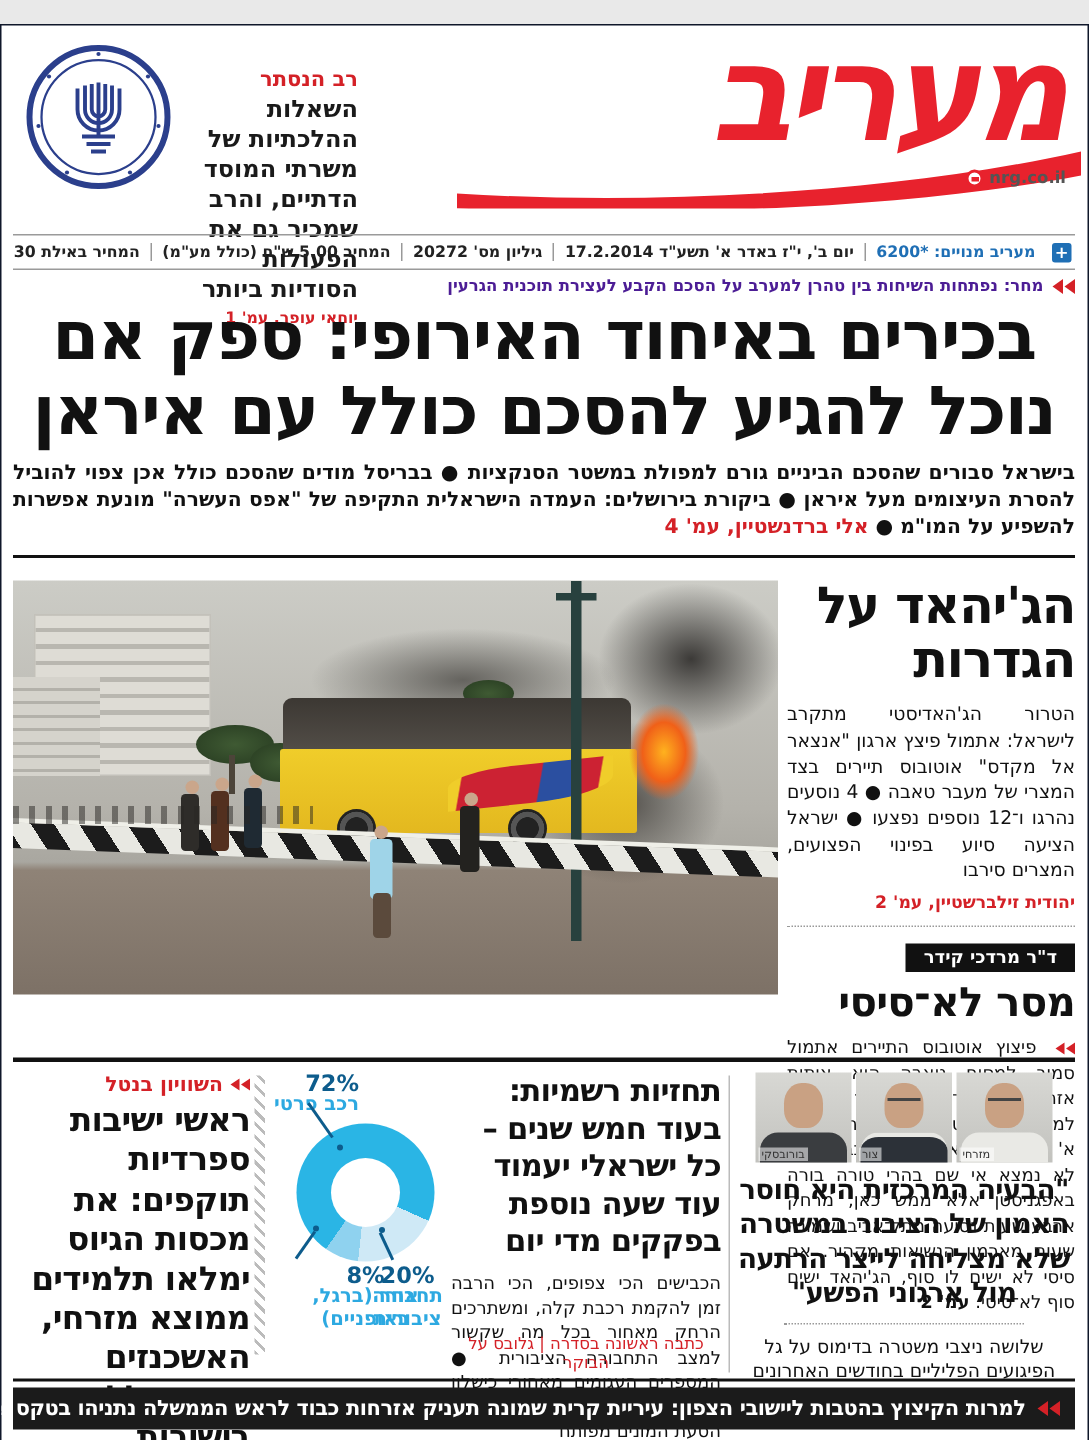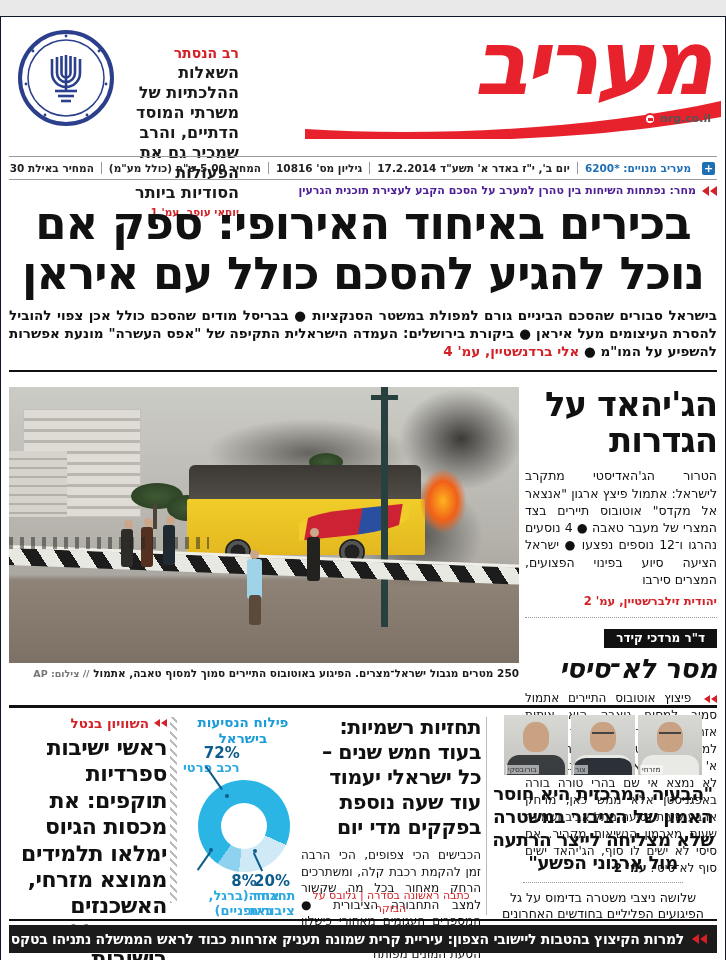--- a/index.html
+++ b/index.html
@@ -68,21 +68,21 @@
   .ph-caption { position:absolute; top:650px; left:8px; width:510px; text-align:right; font-size:10.5px; color:#1a1a1a; font-weight:700; }
   .ph-credit { color:#777; font-weight:600; font-size:9.5px; }
 
   
   #rightcol { position:absolute; top:370px; right:8px; width:192px; }
   .jihad-headline { font-size:34px; font-weight:800; line-height:1.05; color:#111; letter-spacing:-1px; }
   .jihad-body { margin-top:9px; font-size:12.5px; line-height:1.38; text-align:justify; color:#111; }
   .byline-red { color:#d42127; font-weight:800; font-size:11.5px; margin-top:6px; }
   .dotted { border-top:1px dotted #999; margin:9px 0; }
   .tag-black { display:inline-block; background:#111; color:#fff; font-weight:800; font-size:12px; padding:2px 12px 3px; }
-  .kedar-headline { font-size:27px; font-weight:800; color:#111; margin-top:5px; letter-spacing:-0.5px;font-style:italic; }
+  .kedar-headline { font-size:27px; font-weight:800; color:#111; margin-top:5px; letter-spacing:-0.5px; }
   .kedar-body { margin-top:6px; font-size:12px; line-height:1.42; text-align:justify; color:#111; }
   .kedar-body .chev { margin-left:4px; position:relative; top:1px; }
   .pageref { font-weight:800; }
 
   .rule-mid { position:absolute; top:688px; left:8px; right:8px; height:3px; background:#111; }
 
   
   #bottom { position:absolute; top:698px; left:8px; right:8px; height:202px; }
   .vsep { position:absolute; top:2px; bottom:2px; width:1px; background:#bbb; }
   .hatch { position:absolute; top:2px; bottom:14px; width:7px; background:repeating-linear-gradient(45deg, #bbb 0 2px, #fff 2px 6px); }
@@ -176,21 +176,21 @@
         <span class="nrg-hand"></span>
         <span class="nrg-text">nrg.co.il</span>
       </div>
     </div>
   </div>
 
   <div id="infobar">
     <span class="plus-icon">+</span>
     <span class="item subs">מעריב מנויים: *6200</span>
     <span class="item">יום ב', י"ז באדר א' תשע"ד 17.2.2014</span>
-    <span class="item">גיליון מס' 10816</span>
+    <span class="item">גיליון מס' 20272</span>
     <span class="item">המחיר 5.00 ש"ח (כולל מע"מ)</span>
     <span class="item">המחיר באילת 4.30 ש"ח</span>
 
   </div>
 
   <div id="lead">
     <div class="kicker-row">
       <span class="chev">
           <i></i>
           <i></i>
@@ -233,24 +233,20 @@
         <span class="ph-head"></span>
       </div>
     <div class="ph-person" style="left:132px; top:140px; width:12px; height:40px; background:#53301f;">
         <span class="ph-head"></span>
       </div>
     <div class="ph-person" style="left:154px; top:138px; width:12px; height:40px; background:#1f2a33;">
         <span class="ph-head"></span>
       </div>
     <div style="left:0; top:150px; width:200px; height:12px; background:repeating-linear-gradient(90deg, rgba(40,38,35,.5) 0 4px, rgba(0,0,0,0) 4px 11px);"></div>
   </div>
-  <div class="ph-caption">
-    <span>250 מטרים מגבול ישראל־מצרים. הפיגוע באוטובוס התיירים סמוך למסוף טאבה, אתמול</span>
-    <span class="ph-credit">// צילום: AP</span>
-  </div>
 
   <div id="rightcol">
     <div class="jihad-headline">הג'יהאד על הגדרות</div>
     <div class="jihad-body">הטרור הג'האדיסטי מתקרב לישראל: אתמול פיצץ ארגון "אנצאר אל מקדס" אוטובוס תיירים בצד המצרי של מעבר טאבה ● 4 נוסעים נהרגו ו־12 נוספים נפצעו ● ישראל הציעה סיוע בפינוי הפצועים, המצרים סירבו</div>
     <div class="byline-red">יהודית זילברשטיין, עמ' 2</div>
     <div class="dotted"></div>
     <span class="tag-black">ד"ר מרדכי קידר</span>
     <div class="kedar-headline">מסר לא־סיסי</div>
     <div class="kedar-body">
       <span class="chev small">
@@ -274,24 +270,20 @@
           </span>
         <span>השוויון בנטל</span>
       </div>
       <div class="yeshiva-headline">ראשי ישיבות ספרדיות תוקפים: את מכסות הגיוס ימלאו תלמידים ממוצא מזרחי, האשכנזים יישארו ללמוד בישיבות</div>
 
     </div>
 
     <div class="hatch" style="left:161px;"></div>
 
     <div id="pie">
-      <div class="pie-title">
-        <div>פילוח הנסיעות</div>
-        <div>בישראל</div>
-      </div>
       <div class="donut-wrap">
         <div class="donut" style="background: conic-gradient(from 215deg, rgb(42, 181, 229) 0%, rgb(42, 181, 229) 72%, rgb(207, 233, 246) 72%, rgb(207, 233, 246) 92%, rgb(143, 210, 239) 92%, rgb(143, 210, 239) 100%);"></div>
         <div class="donut-hole"></div>
         <div class="lbl-72">
           <div class="pct">72%</div>
           <div class="pct-label">רכב פרטי</div>
         </div>
         <div class="conn" style="left:34px; top:18px; height:28px; transform:rotate(-35deg);"></div>
         <div class="conn-dot" style="left:46px; top:48px;"></div>
         <div class="lbl-8">

